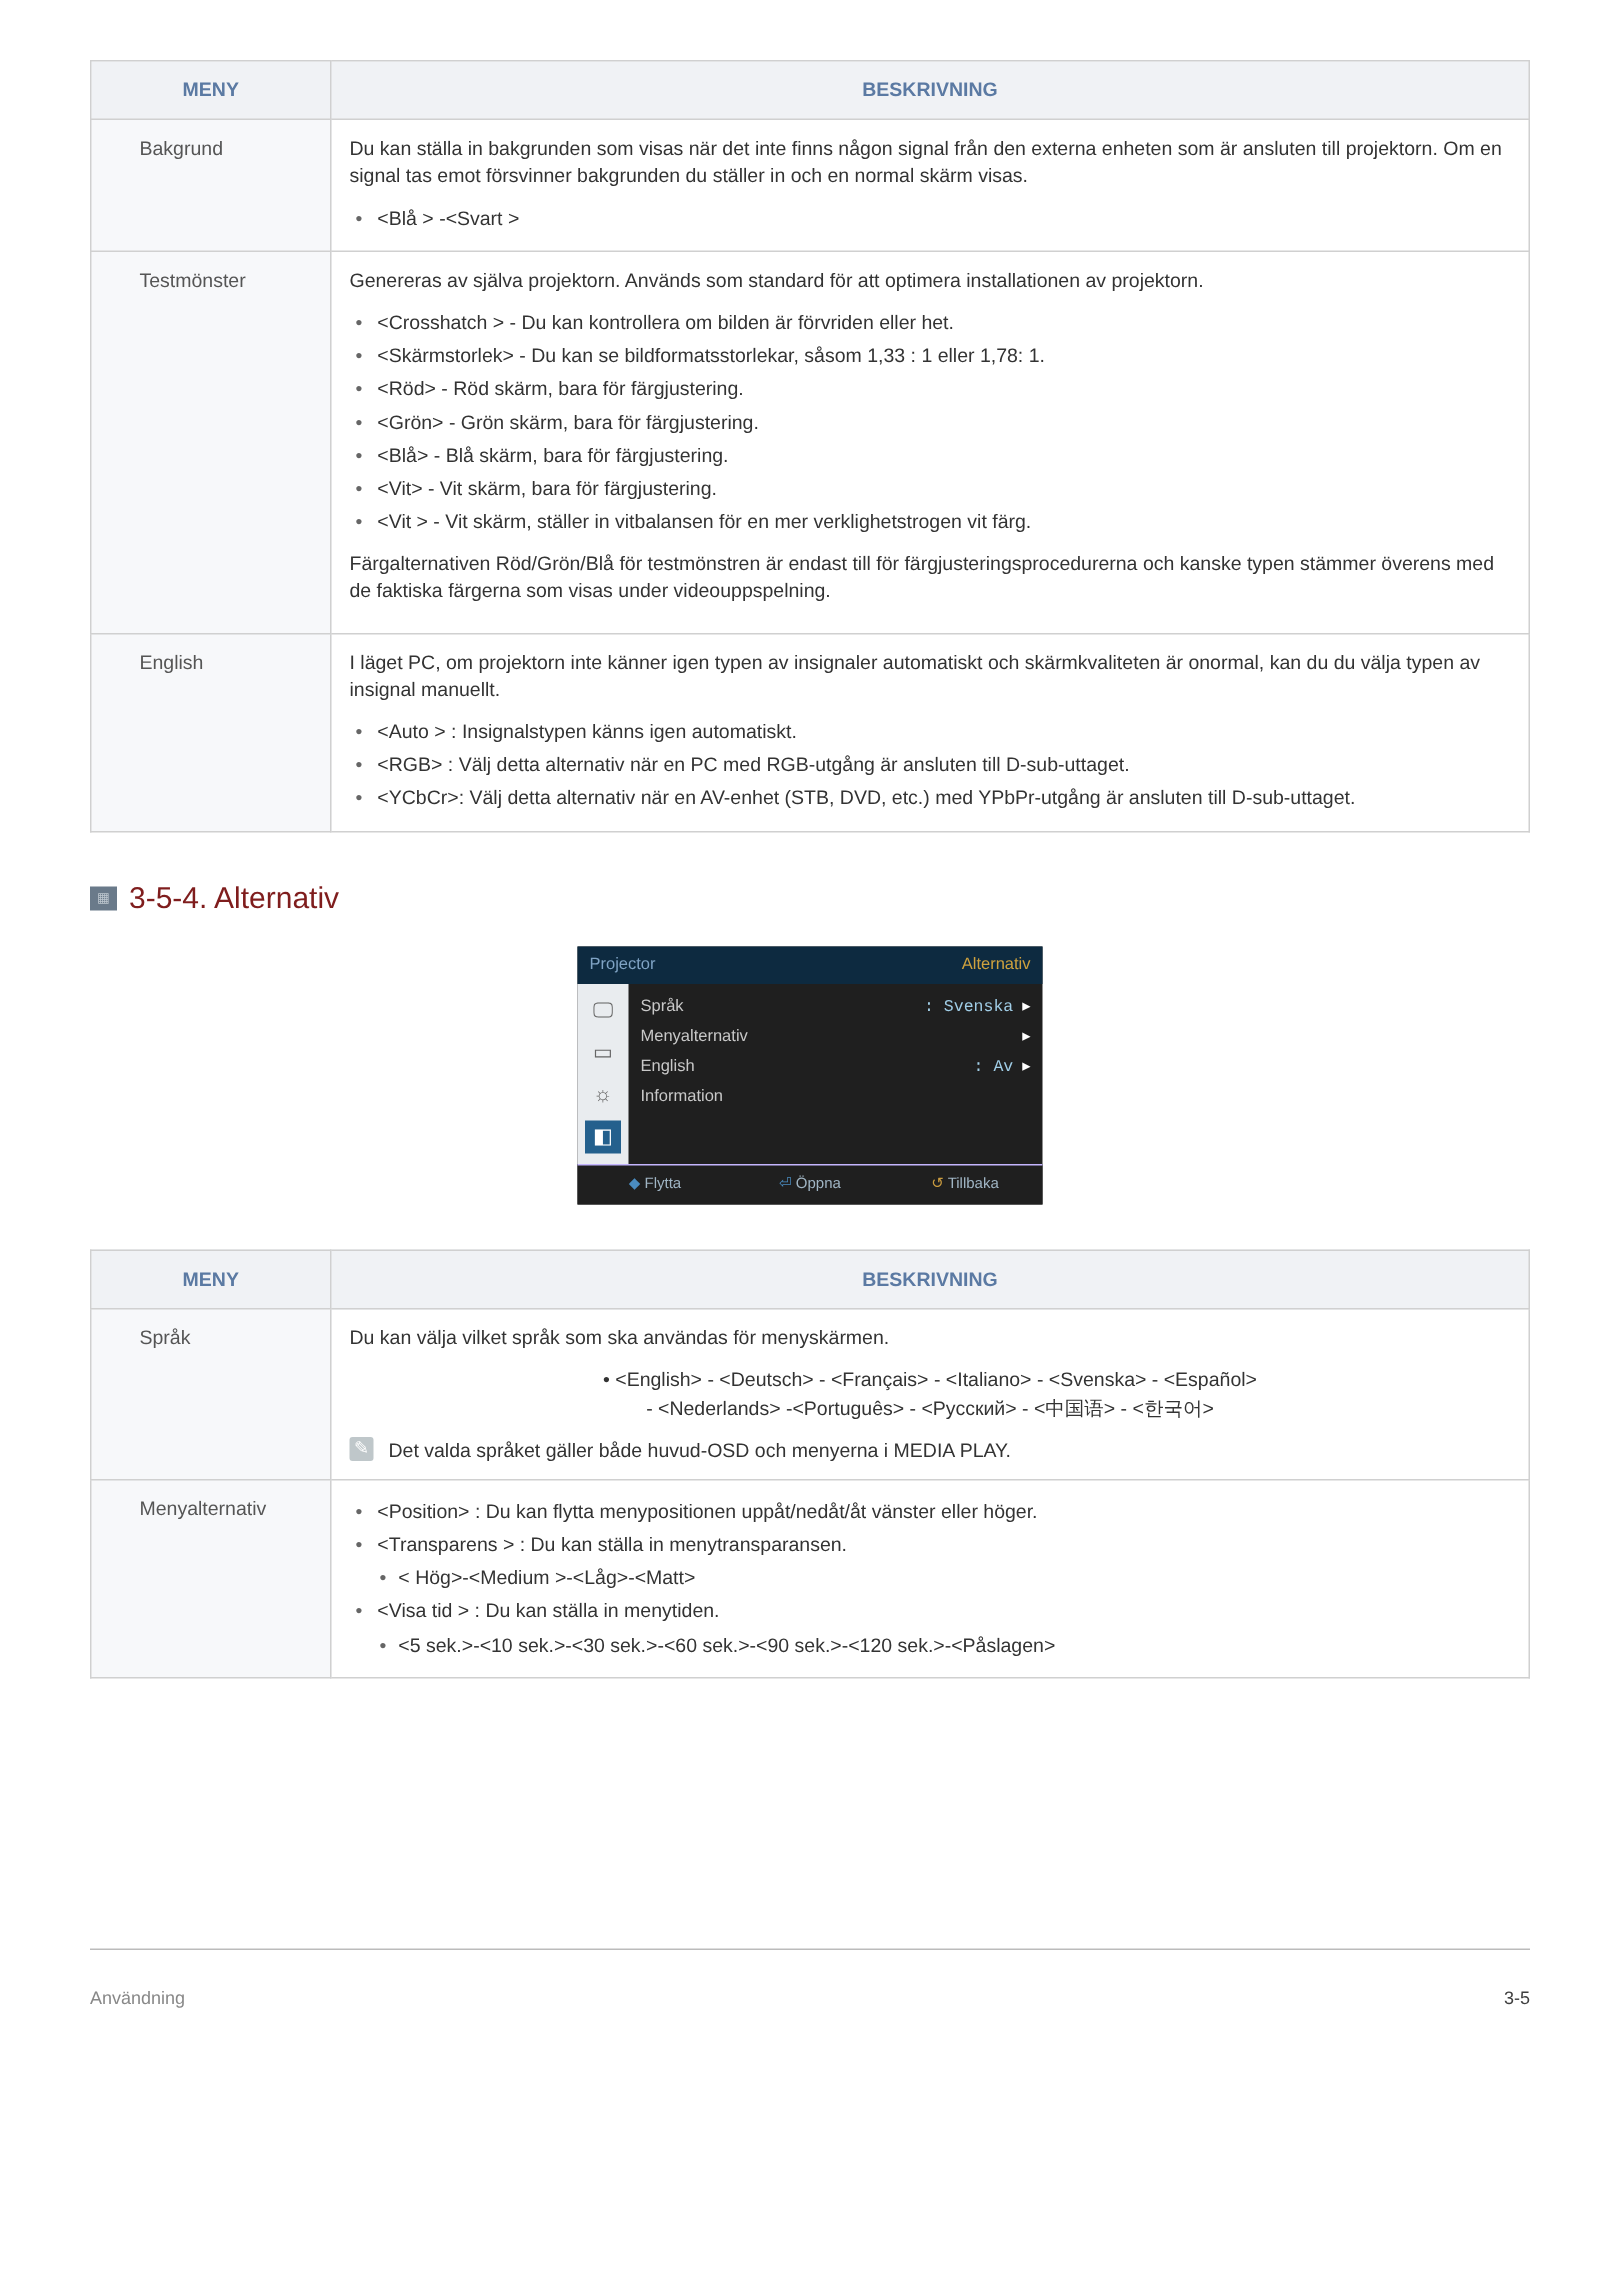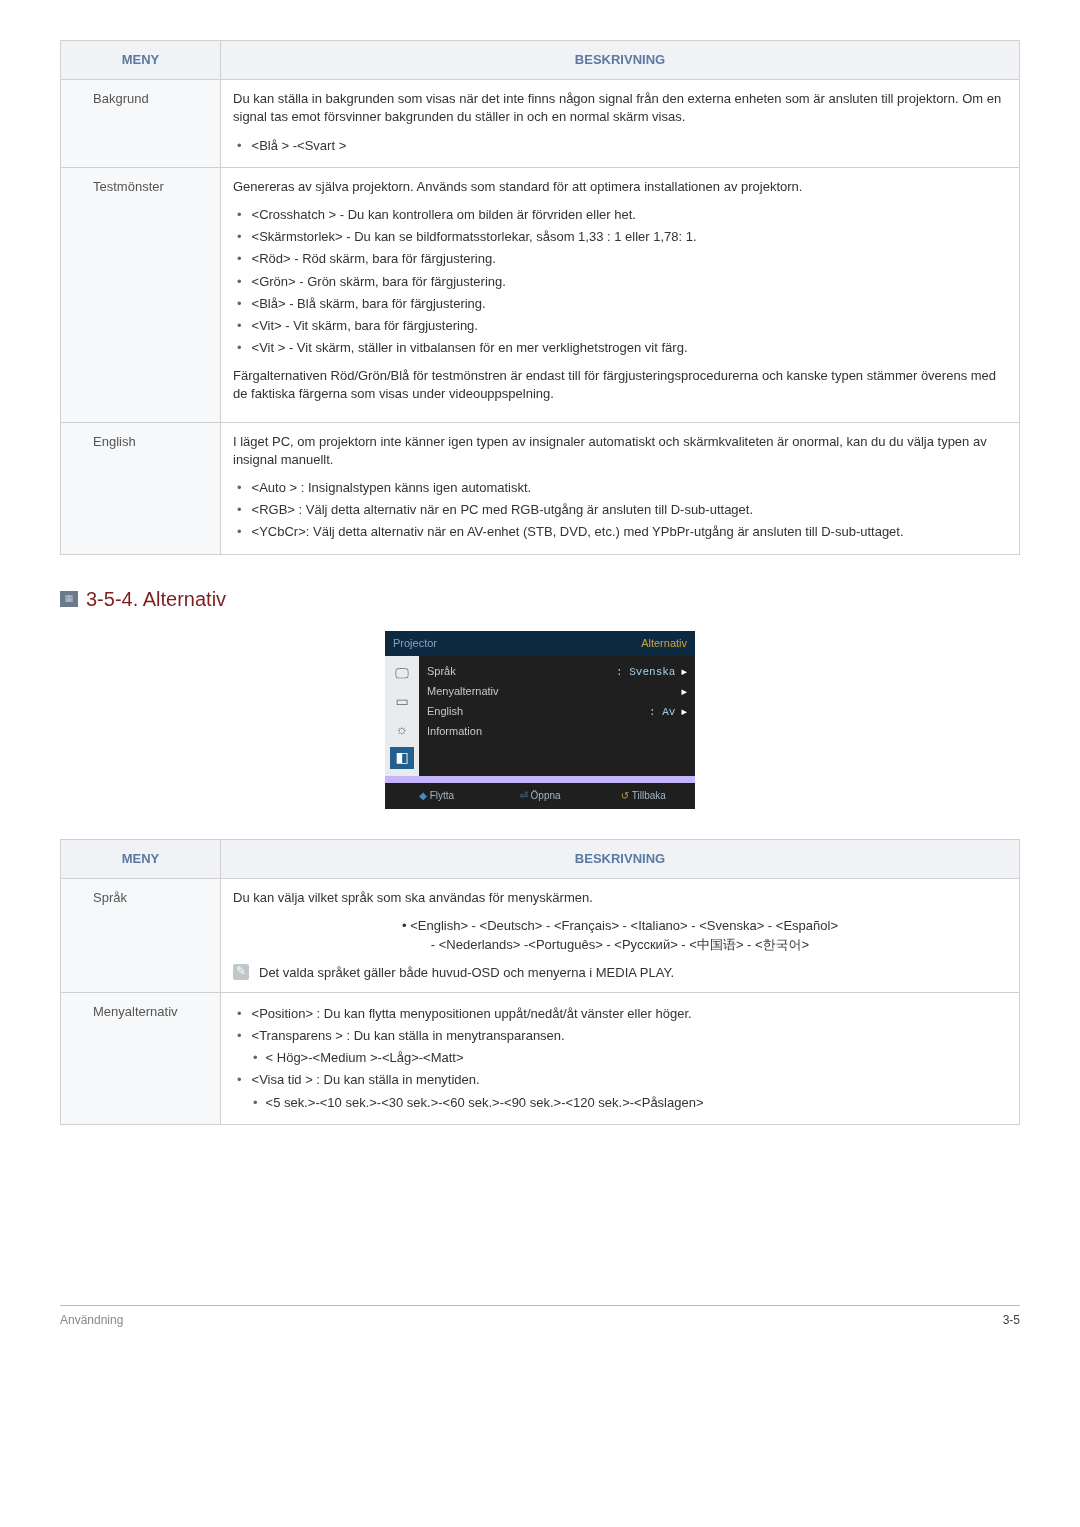--- a/index.html
+++ b/index.html
@@ -102,21 +102,21 @@
 .osd-row {
   display: flex;
   justify-content: space-between;
   padding: 2px 0;
 }
 .osd-row .val { color: #a0cde6; font-family: Liberation Mono, monospace; }
 .osd-row .arrow { color: #fff; margin-left: 6px; }
 .osd-footer {
   display: flex;
   background: #1f1f1f;
-  border-top: 7px solid #c4b5fd;
+  border-top: 1px solid #c4b5fd;
   align-items: center;
 }
 .osd-footer div {
   flex: 1;
   text-align: center;
   padding: 6px 0;
   font-size: 10px;
   color: #a0b5c4;
 }
 .note-row {
@@ -133,21 +133,21 @@
   align-items: center;
   justify-content: center;
   margin-right: 10px;
   flex-shrink: 0;
 }
 .lang-center { text-align: center; margin: 10px 0; }
 .page-footer {
   display: flex;
   justify-content: space-between;
   border-top: 1px solid #bbb;
-  padding-top: 6px;
+  padding-top: 24px;
   color: #888;
   font-size: 12px;
   margin-top: 180px;
 }
 .page-footer .page-num { color: #404040; }
 </style>
 </head>
 <body>
 
 <table>

